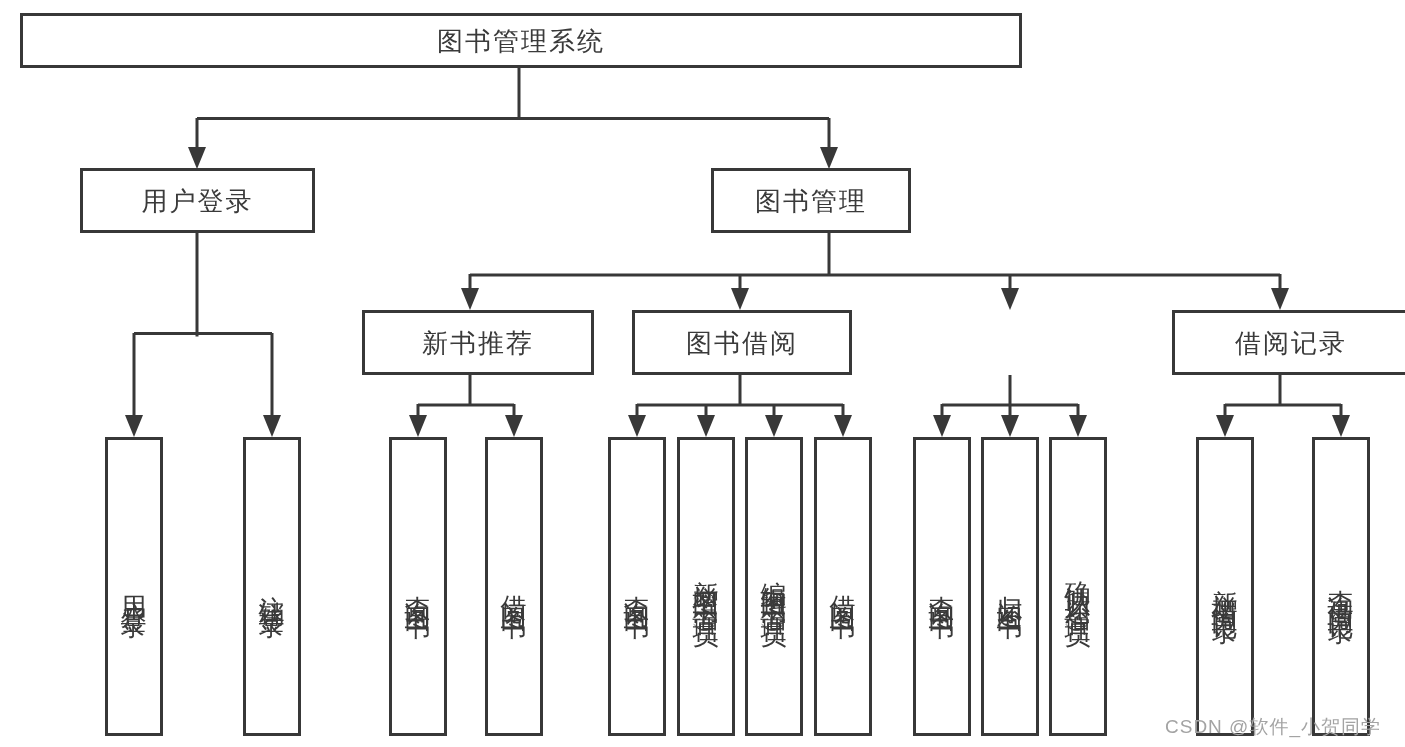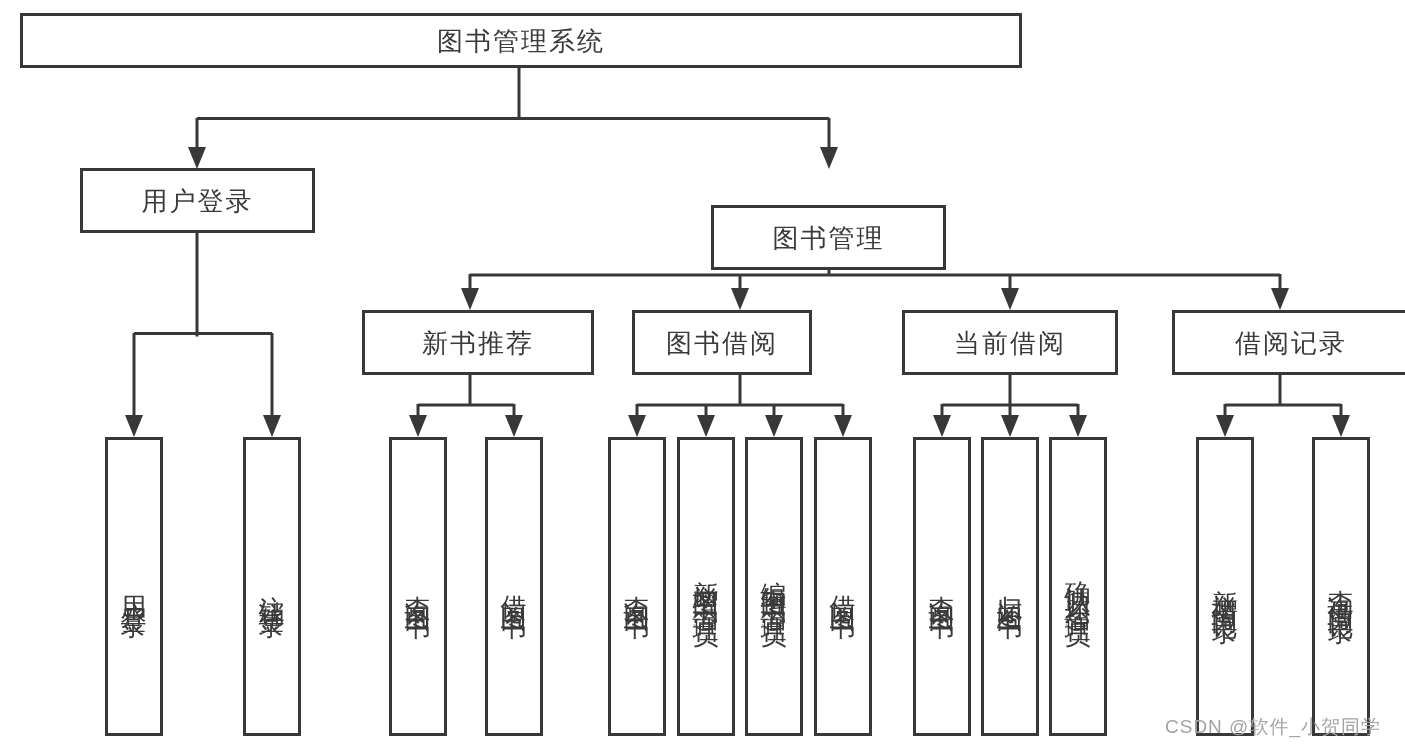--- a/index.html
+++ b/index.html
@@ -96,25 +96,24 @@
       <polygon points="1001,415 1019,415 1010,437"></polygon>
       <polygon points="1069,415 1087,415 1078,437"></polygon>
       <polygon points="1216,415 1234,415 1225,437"></polygon>
       <polygon points="1332,415 1350,415 1341,437"></polygon>
     </g>
   </svg>
 
   <div class="box h" style="left:20px;top:13px;width:1002px;height:55px;">图书管理系统</div>
 
   <div class="box h" style="left:80px;top:168px;width:235px;height:65px;">用户登录</div>
-  <div class="box h" style="left:711px;top:168px;width:235px;height:65px;margin-top:37px;">图书管理</div>
+  <div class="box h" style="left:711px;top:168px;width:200px;height:65px;">图书管理</div>
 
   <div class="box h" style="left:362px;top:310px;width:232px;height:65px;">新书推荐</div>
-  <div class="box h" style="left:632px;top:310px;width:180px;height:65px;">图书借阅</div>
-  <div class="box h" style="left:902px;top:310px;width:216px;height:65px;">当前借阅</div>
+  <div class="box h" style="left:632px;top:310px;width:220px;height:65px;">图书借阅</div>
   <div class="box h" style="left:1172px;top:310px;width:238px;height:65px;">借阅记录</div>
 
   <div class="box v" style="left:105px;top:437px;width:58px;height:299px;">用户登录</div>
   <div class="box v" style="left:243px;top:437px;width:58px;height:299px;">注销登录</div>
 
   <div class="box v" style="left:389px;top:437px;width:58px;height:299px;">查询图书</div>
   <div class="box v" style="left:485px;top:437px;width:58px;height:299px;">借阅图书</div>
 
   <div class="box v" style="left:608px;top:437px;width:58px;height:299px;">查询图书</div>
   <div class="box v" style="left:677px;top:437px;width:58px;height:299px;">新增图书（管理员）</div>

